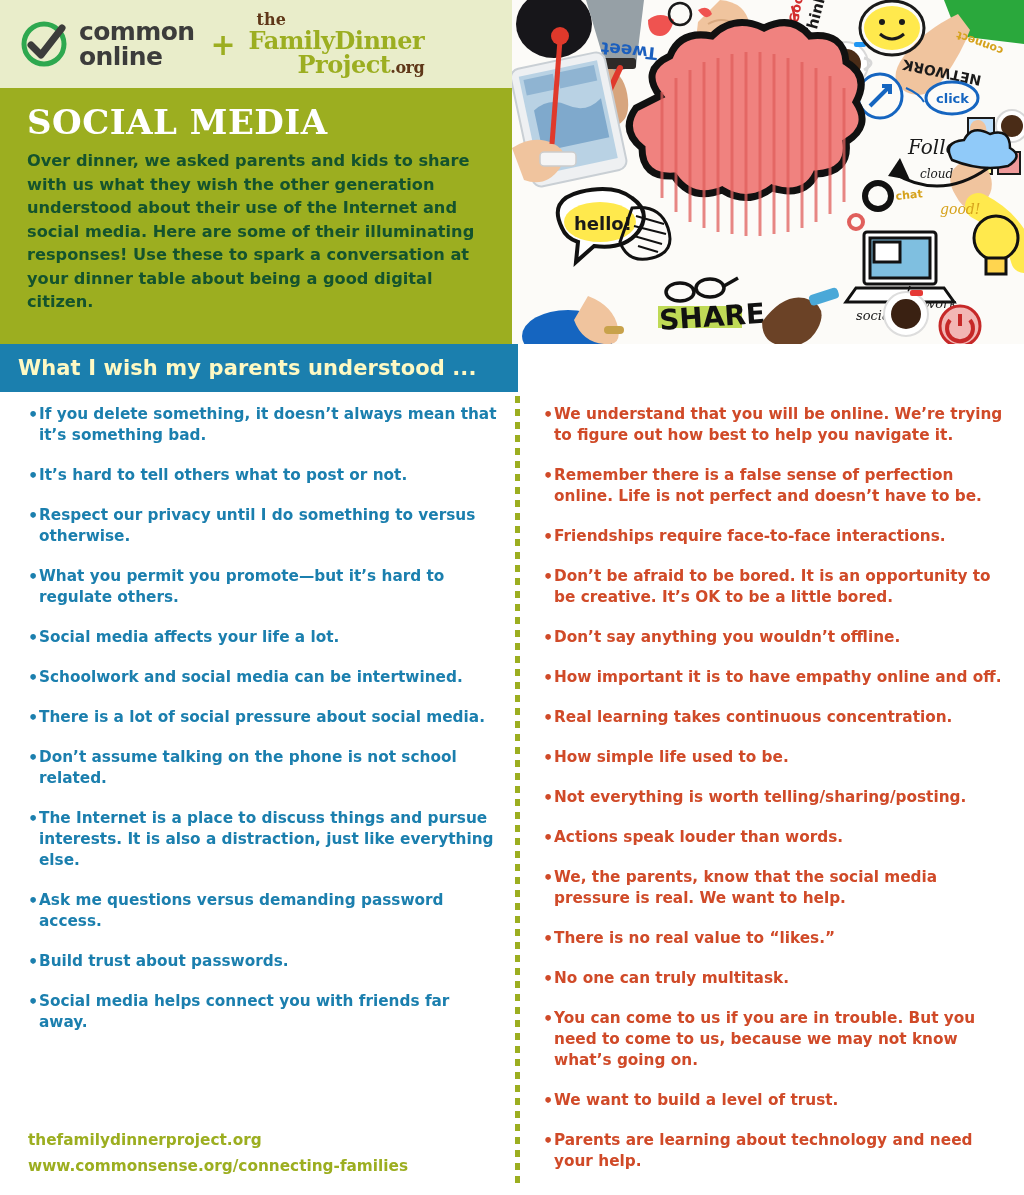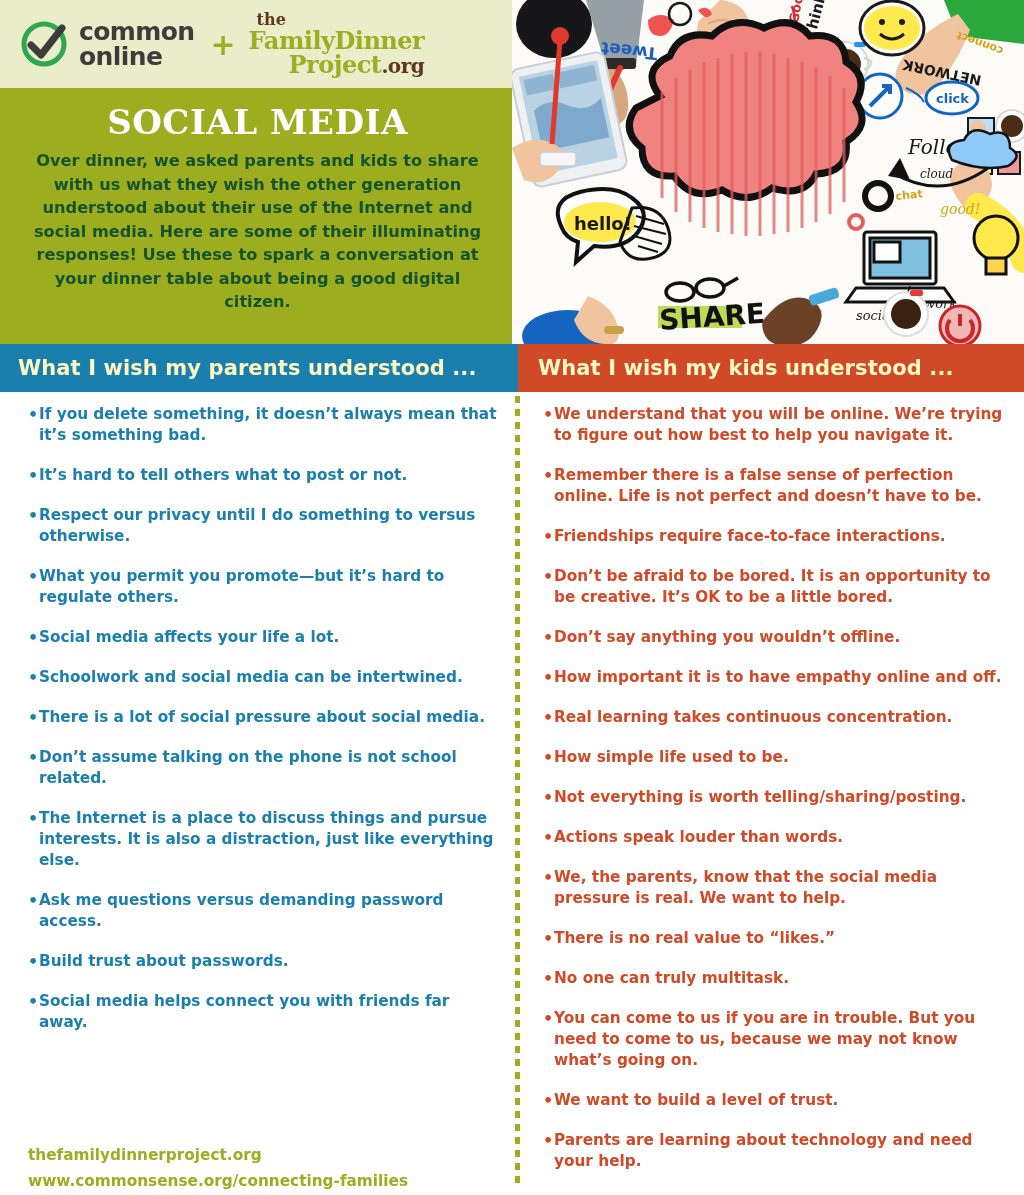--- a/index.html
+++ b/index.html
@@ -58,30 +58,29 @@
     margin-left: 8px;
     margin-bottom: 1px;
   }
   .fdp-main {
     font-size: 24px;
     color: #9cae21;
     display: block;
     letter-spacing: -0.5px;
   }
   .fdp-row2 { display: block; text-align: right; white-space: nowrap; }
-  .fdp-org { font-size: 20px; color: #5f3718; margin-top: 17px; }
+  .fdp-org { font-size: 16px; color: #5f3718; margin-top: 17px; }
 
   
   .intro {
     position: absolute;
     left: 0; top: 88px;
     width: 512px; height: 256px;
     background: #9cae20;
     padding: 16px 24px 0 27px;
-    text-align: center;
   }
   .intro-title {
     font-family: "DejaVu Serif", serif;
     font-weight: bold;
     font-size: 34px;
     line-height: 36px;
     color: #ffffff;
     letter-spacing: 0.5px;
     margin-bottom: 9px;
   }
@@ -155,21 +154,21 @@
     flex: 0 0 auto;
     width: 11px;
     font-size: 16px;
     line-height: 21px;
   }
   .bullet .txt { flex: 1 1 auto; }
 
   
   .footer {
     position: absolute;
-    left: 28px; bottom: 1px;
+    left: 28px; bottom: 16px;
     width: 470px;
   }
   .footer a, .footer span {
     display: block;
     font-family: "DejaVu Sans", sans-serif;
     font-weight: bold;
     font-size: 15.3px;
     line-height: 26px;
     color: #9cae20;
     text-decoration: none;
@@ -370,23 +369,20 @@
 
         <path d="M380 172 q48 30 96 -4" stroke="#111" stroke-width="3" fill="none"></path>
         <path d="M388 158 l-12 18 l22 4 z" fill="#111"></path>
       </svg>
     </div>
   </div>
 
   <div class="col-head left">
     <span class="col-head-text">What I wish my parents understood ...</span>
   </div>
-  <div class="col-head right">
-    <span class="col-head-text">What I wish my kids understood ...</span>
-  </div>
 
   <div class="divider"></div>
 
   <div class="col left">
     <div class="bullet">
         <span class="dot">•</span>
         <span class="txt">If you delete something, it doesn’t always mean that it’s something bad.</span>
       </div>
     <div class="bullet">
         <span class="dot">•</span>

